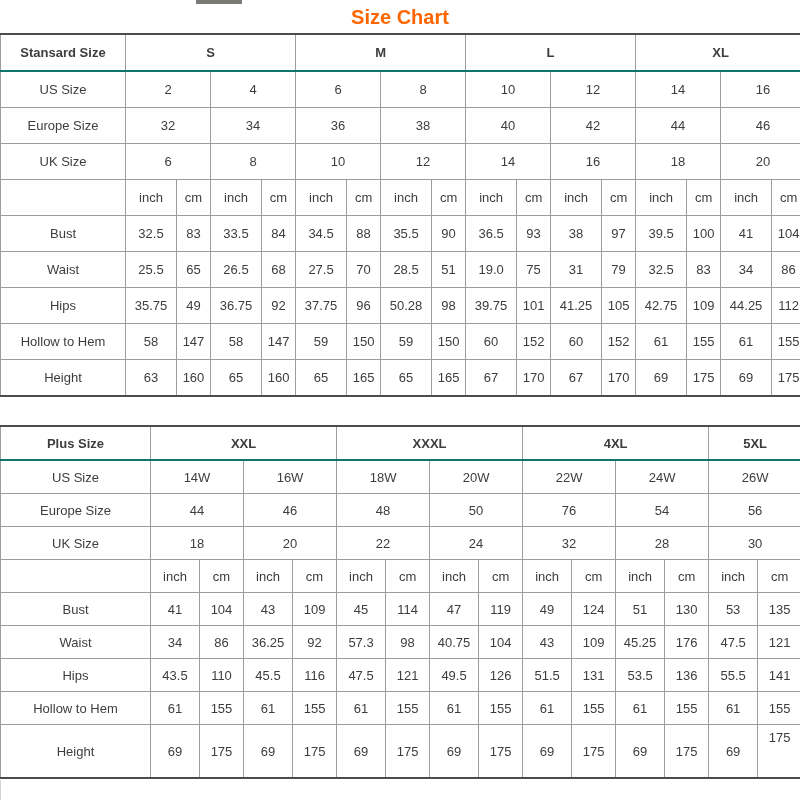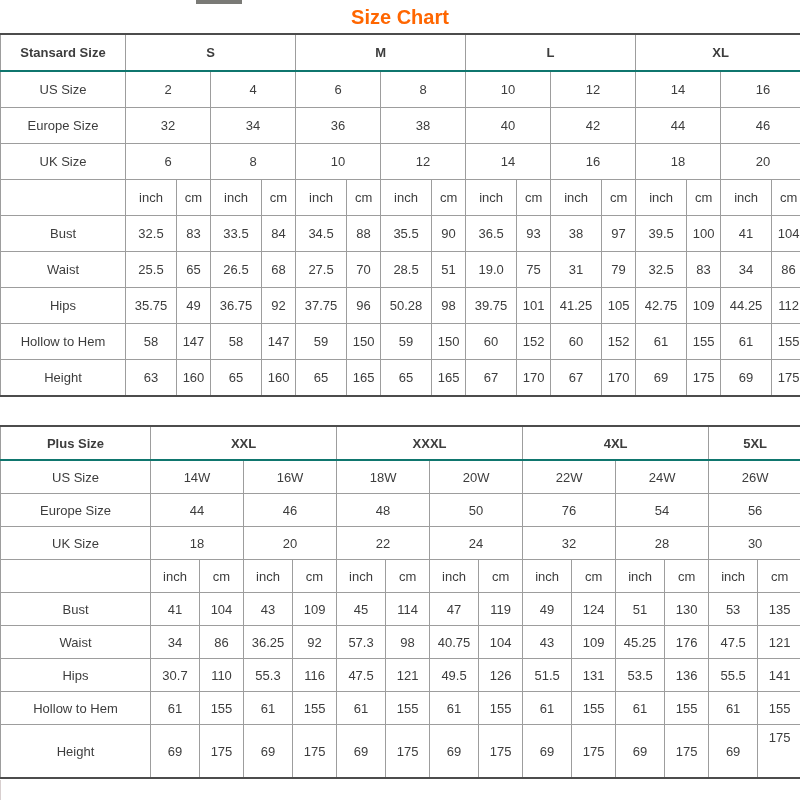--- a/index.html
+++ b/index.html
@@ -308,23 +308,23 @@
       <td>104</td>
       <td>43</td>
       <td>109</td>
       <td>45.25</td>
       <td>176</td>
       <td>47.5</td>
       <td>121</td>
     </tr>
     <tr>
       <td>Hips</td>
-      <td>30.7</td>
+      <td>43.5</td>
       <td>110</td>
-      <td>55.3</td>
+      <td>45.5</td>
       <td>116</td>
       <td>47.5</td>
       <td>121</td>
       <td>49.5</td>
       <td>126</td>
       <td>51.5</td>
       <td>131</td>
       <td>53.5</td>
       <td>136</td>
       <td>55.5</td>

